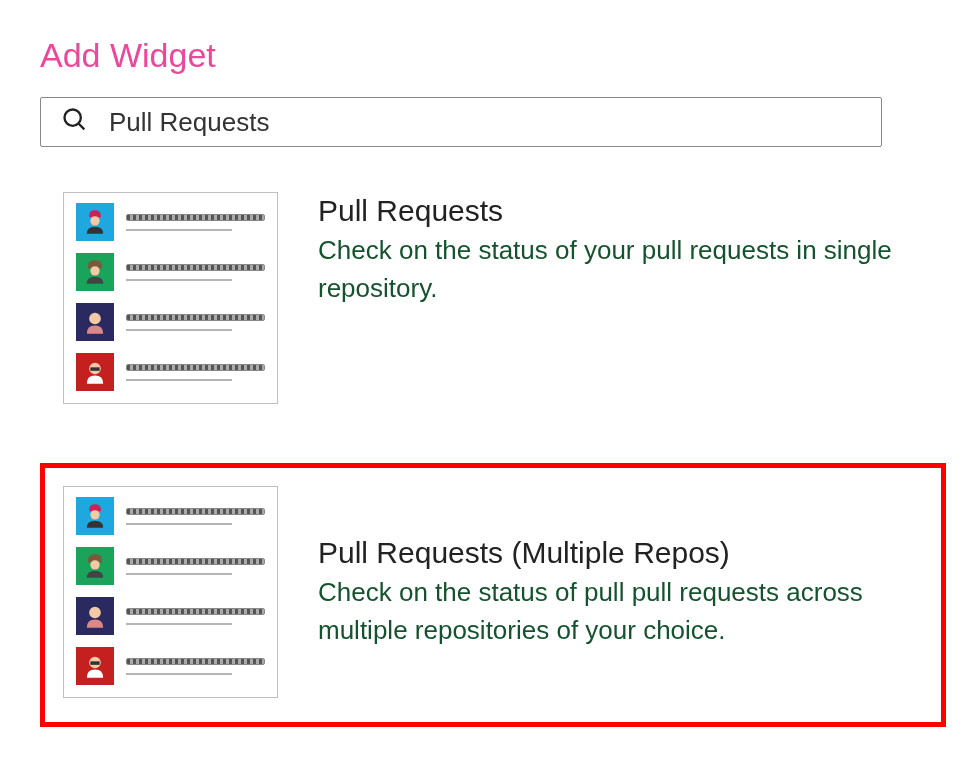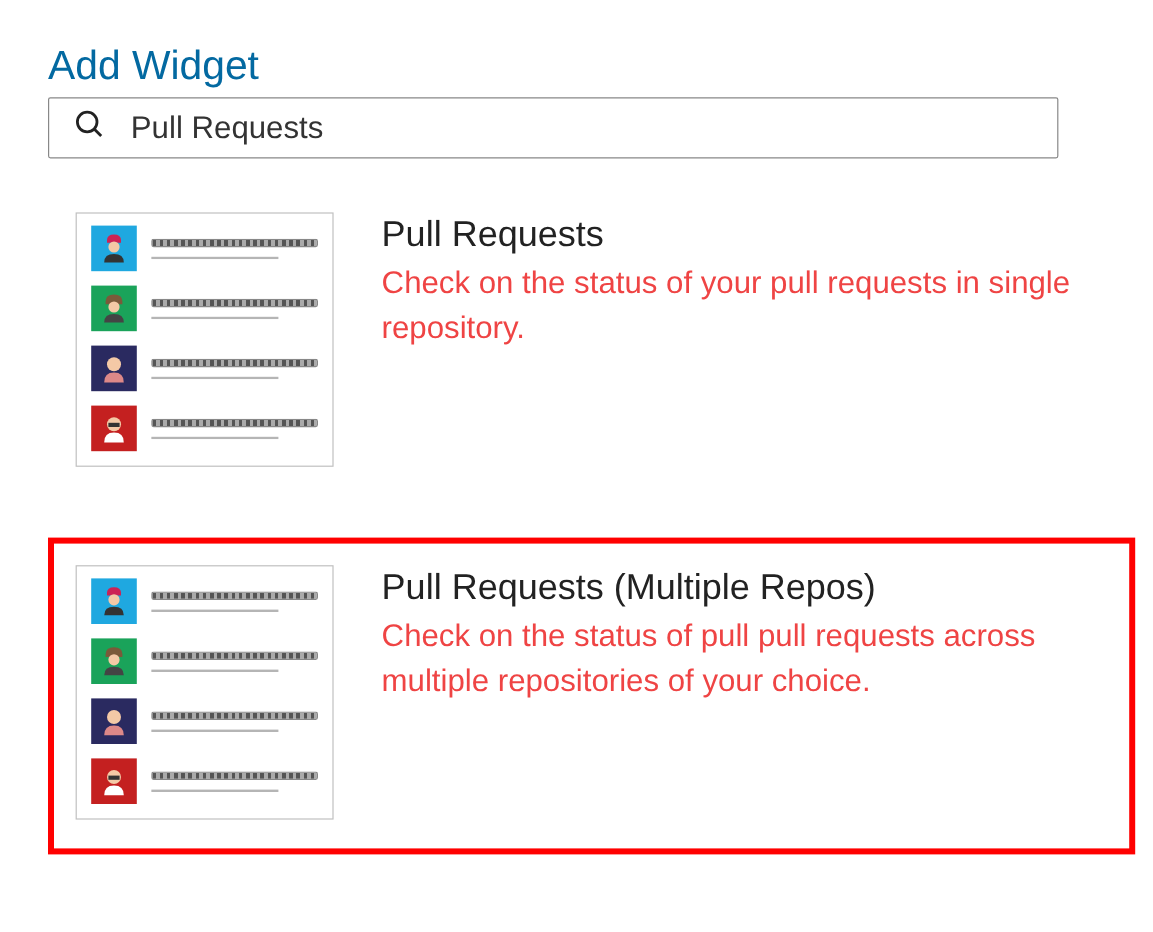--- a/index.html
+++ b/index.html
@@ -9,22 +9,22 @@
     }
     body {
       font-family: "Segoe UI", -apple-system, sans-serif;
       background: #fff;
       padding: 36px 40px;
       width: 961px;
     }
     .page-title {
       font-size: 34px;
       font-weight: 400;
-      color: #0369a1;
-      margin-bottom: 6px;
+      color: #ec4899;
+      margin-bottom: 22px;
     }
     .search-box {
       display: flex;
       align-items: center;
       border: 1px solid #888;
       border-radius: 2px;
       padding: 8px 20px;
       margin-bottom: 22px;
       width: 842px;
     }
@@ -50,20 +50,21 @@
     .widget-item {
       display: flex;
       align-items: flex-start;
       gap: 40px;
       padding: 18px 22px 24px 18px;
       width: 906px;
       border: 5px solid transparent;
     }
     .widget-item.highlighted {
       border-color: #ff0000;
+      align-items: center;
     }
     .thumb {
       width: 215px;
       height: 212px;
       border: 1px solid #c0c0c0;
       background: #fff;
       padding: 10px 12px;
       display: flex;
       flex-direction: column;
       gap: 12px;
@@ -111,21 +112,21 @@
     }
     .widget-title {
       font-size: 30px;
       font-weight: 400;
       color: #222;
       margin-bottom: 4px;
     }
     .widget-desc {
       font-size: 26px;
       font-weight: 400;
-      color: #ef4444;
+      color: #14532d;
       line-height: 1.45;
       max-width: 600px;
     }
   </style>
 </head>
 <body>
 
 <h1 class="page-title">Add Widget</h1>
 
 <div class="search-box">

